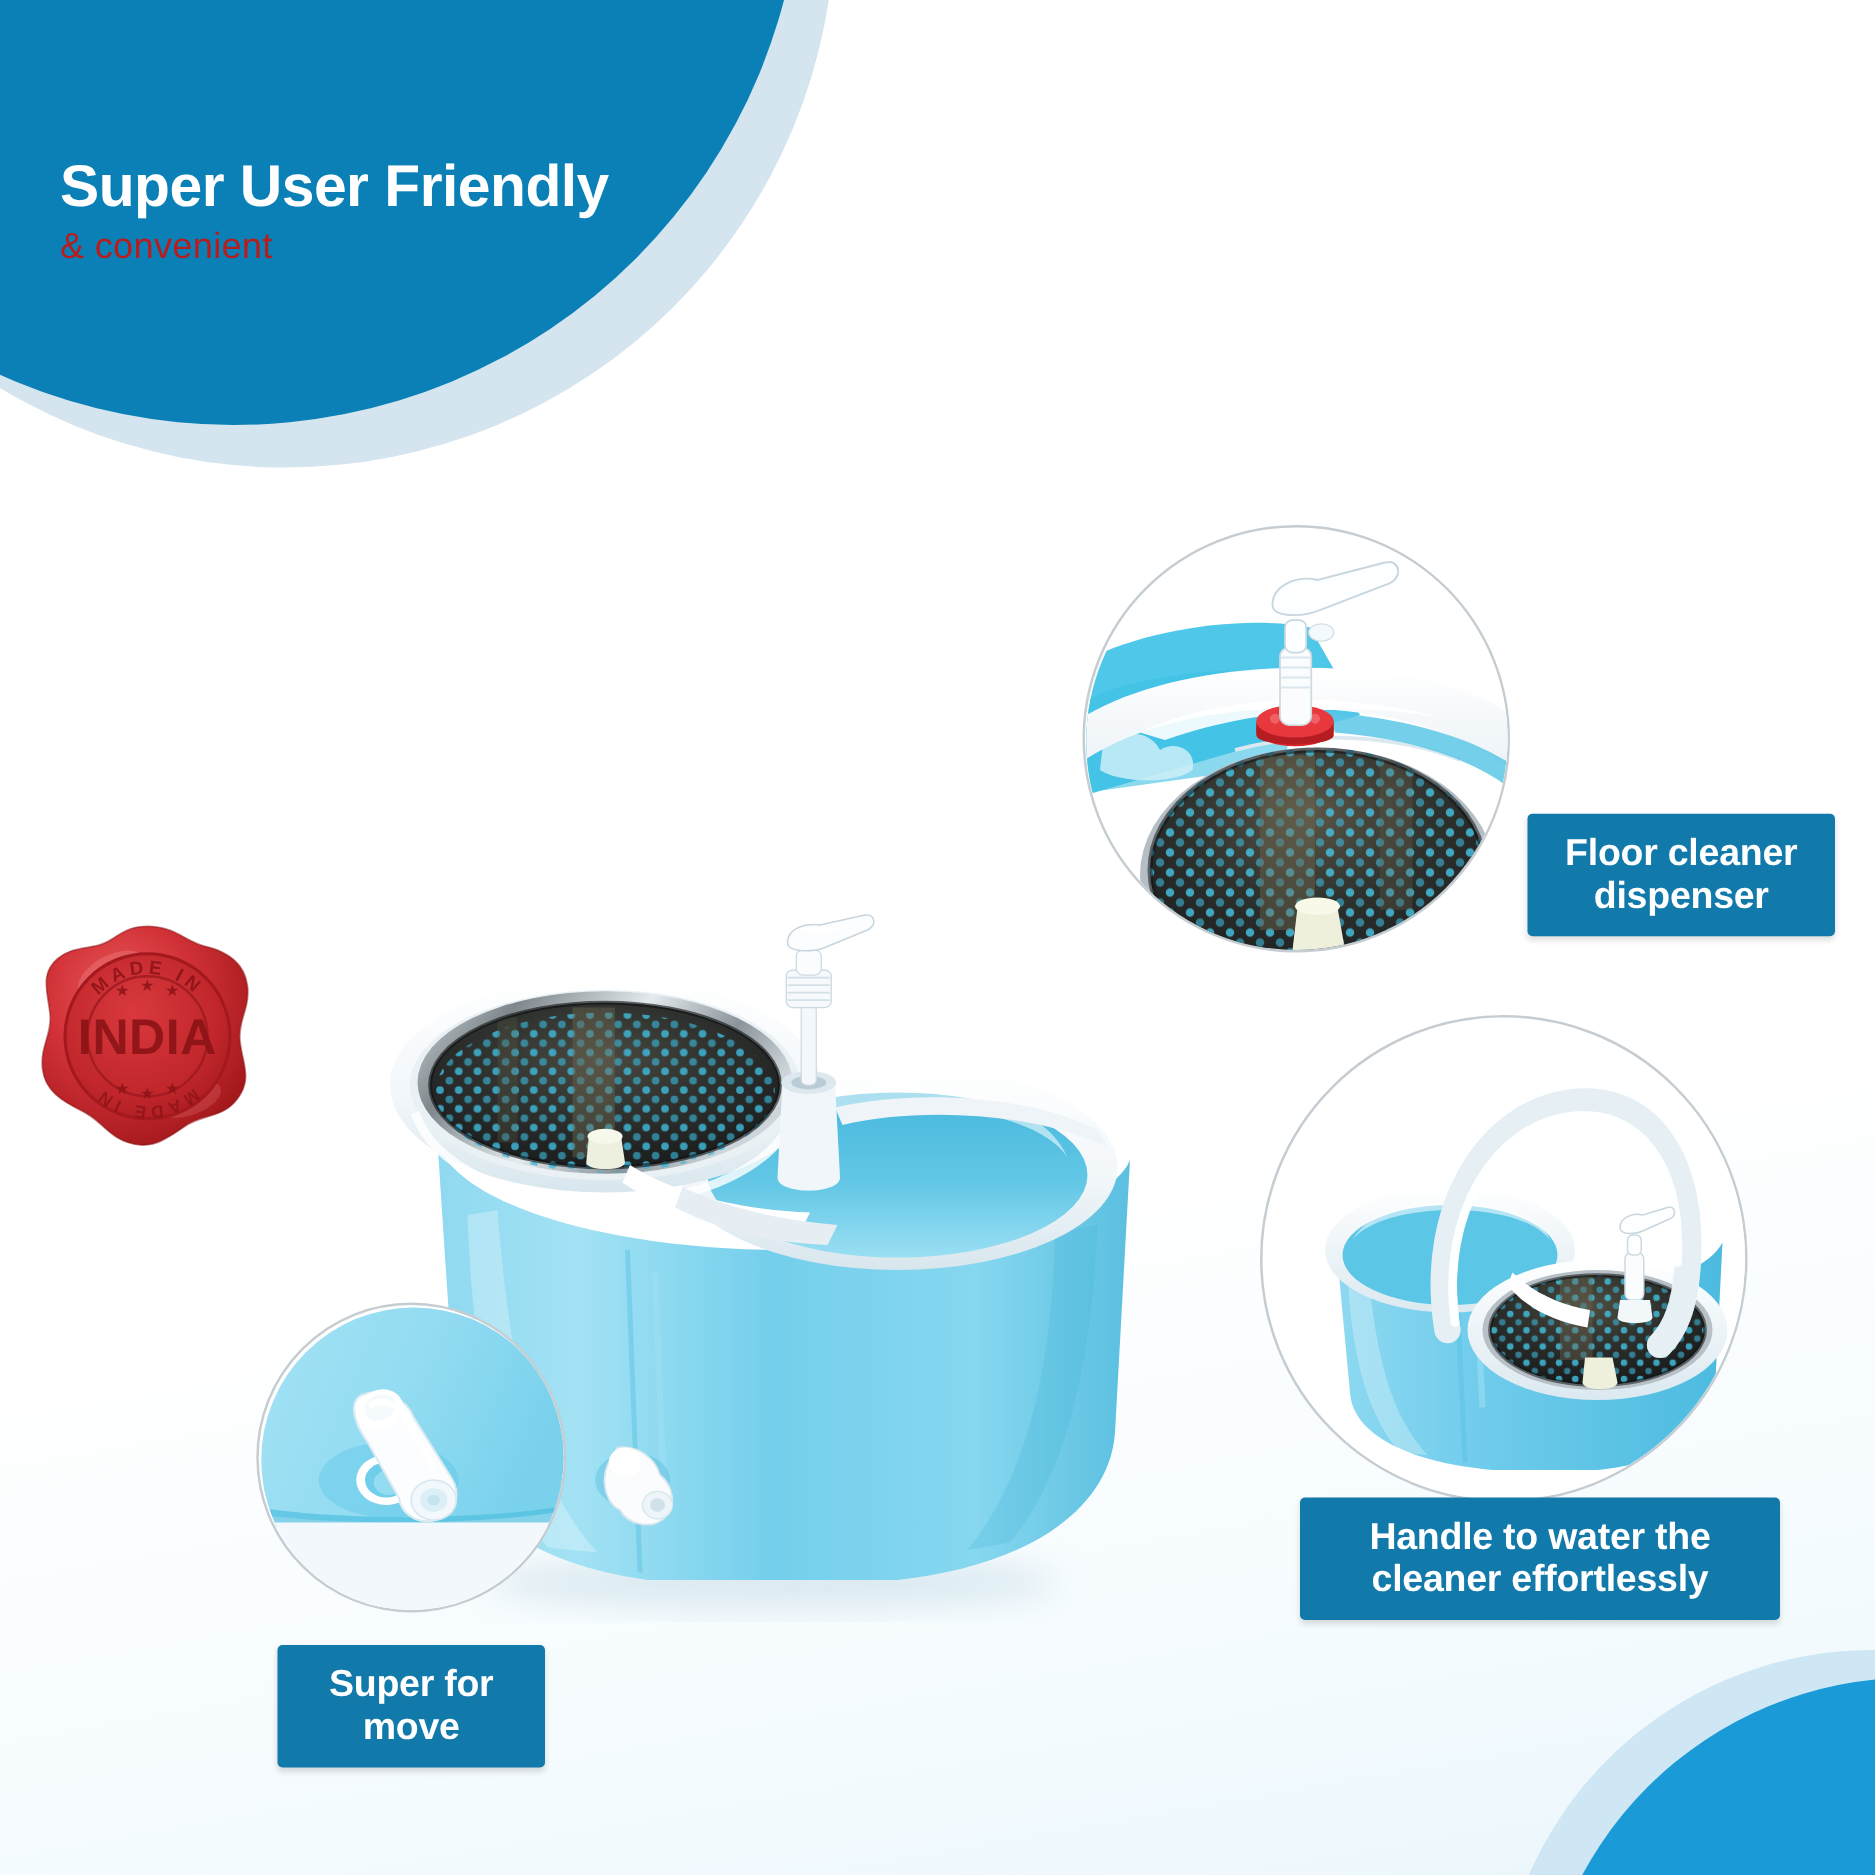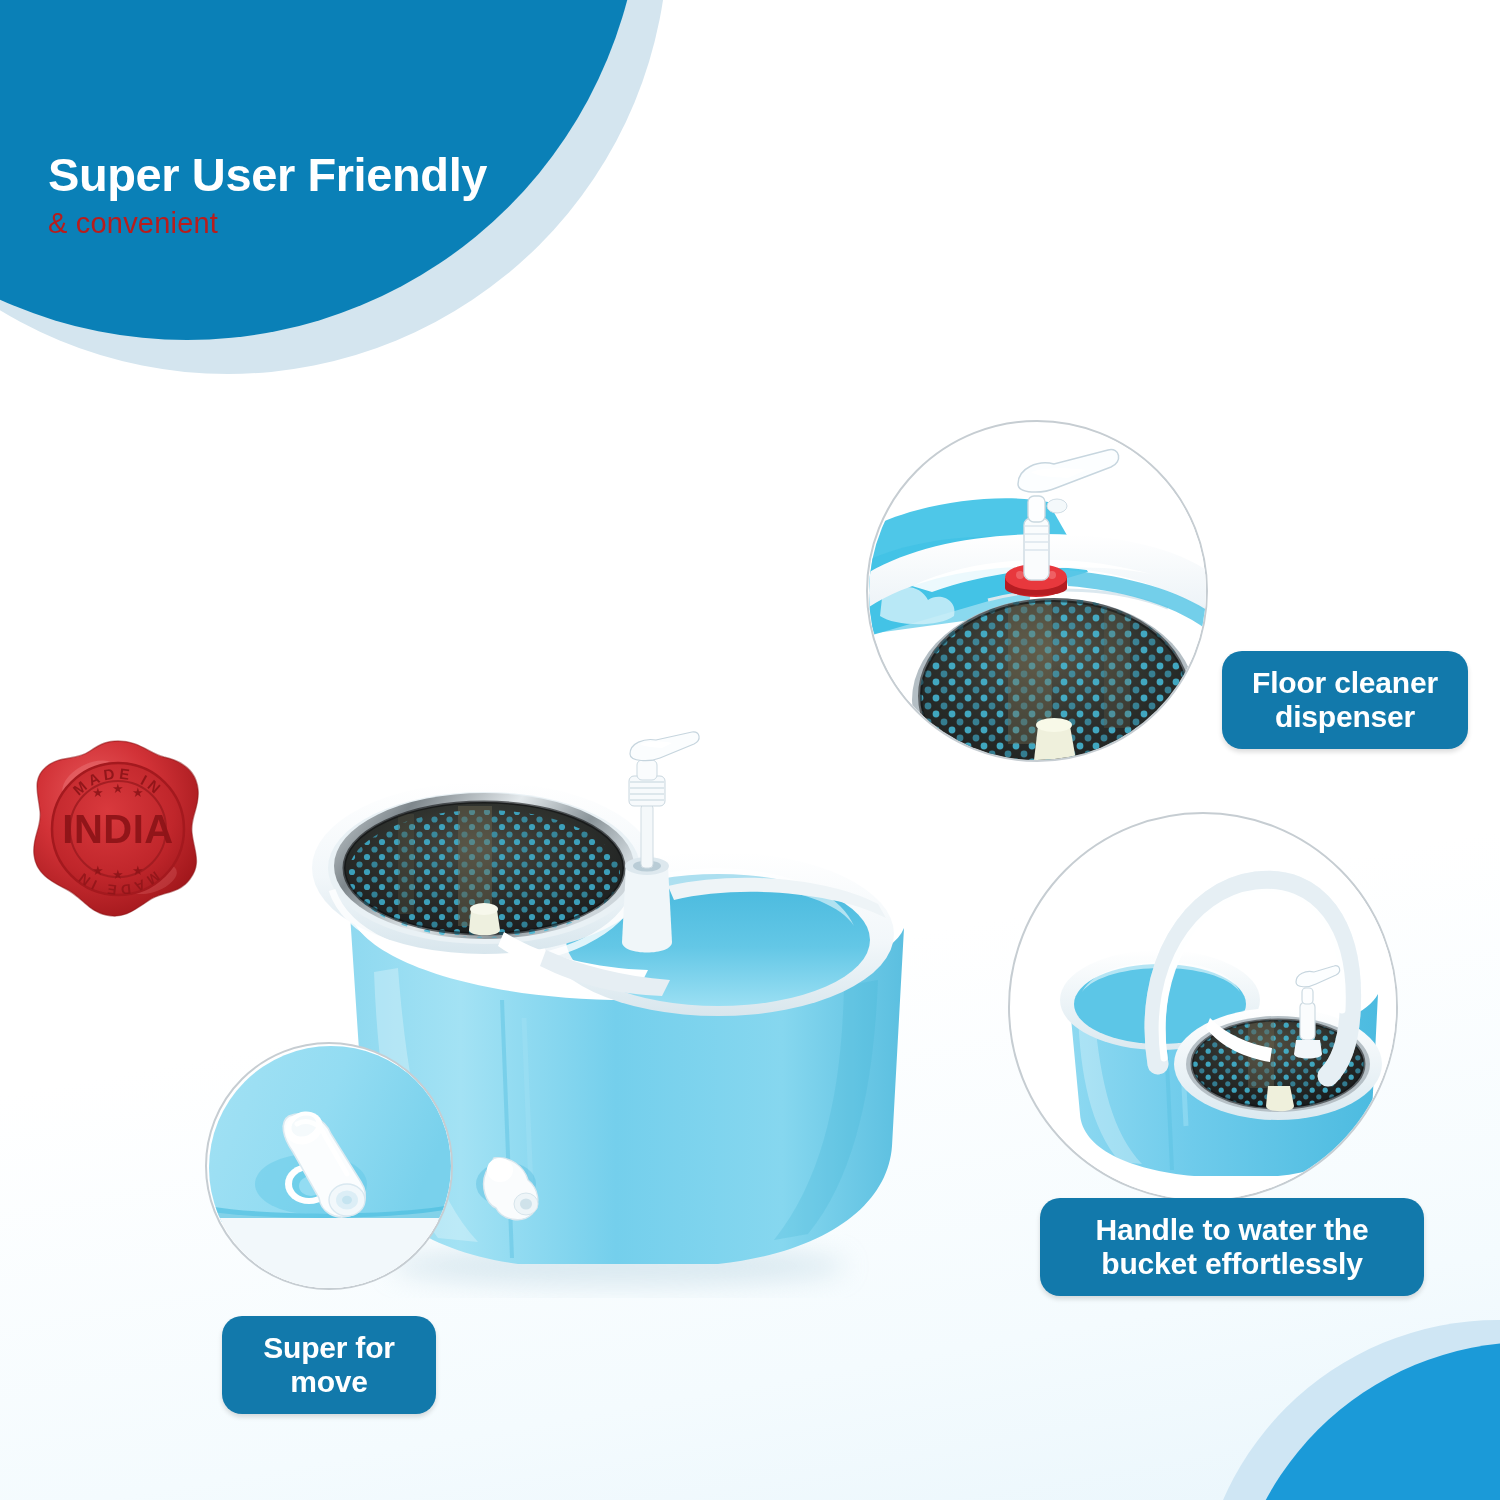--- a/index.html
+++ b/index.html
@@ -35,21 +35,21 @@
     right:-118px; bottom:-150px; width:420px; height:330px;
     background:#cfe6f4; border-radius:300px 0 0 0;
   }
   #br-circle-main {
     right:-150px; bottom:-172px; width:420px; height:330px;
     background:#1b9ad8; border-radius:300px 0 0 0;
   }
 
   
   #headline {
-    position:absolute; left:48px; top:124px; z-index:9;margin-top:26px;
+    position:absolute; left:48px; top:124px; z-index:9;
   }
   #headline-main {
     font-size:47px; font-weight:700; color:#ffffff;
     letter-spacing:-0.4px; line-height:1.06; white-space:nowrap;
   }
   #headline-sub {
     font-size:29px; font-weight:400; color:#b91c1c;
     letter-spacing:0.2px; line-height:1.25; margin-top:5px; white-space:nowrap;
   }
 
@@ -65,21 +65,21 @@
     border:2px solid #c6cdd2; background:#ffffff; z-index:6;
   }
   #detail-dispenser { left:866px; top:420px; width:342px; height:342px; }
   #detail-handle    { left:1008px; top:812px; width:390px; height:390px; }
   #detail-outlet    { left:205px; top:1042px; width:248px; height:248px; }
 
   
   .callout {
     position:absolute; z-index:10;
     background:#1279ab; color:#ffffff;
-    border-radius:20px;
+    border-radius:4px;
     font-size:30px; font-weight:700; line-height:1.14;
     text-align:center; letter-spacing:-0.2px;
     padding:15px 26px;
     box-shadow:0 3px 5px rgba(0,0,0,.14);
   }
   #callout-dispenser { left:1222px; top:651px; width:246px; }
   #callout-handle    { left:1040px; top:1198px; width:384px; }
   #callout-outlet    { left:222px; top:1316px; width:214px; }
 </style>
 </head>
@@ -471,19 +471,19 @@
   </svg>
 </div>
 
 <div id="callout-dispenser" class="callout">
   <div>Floor cleaner</div>
   <div>dispenser</div>
 </div>
 
 <div id="callout-handle" class="callout">
   <div>Handle to water the</div>
-  <div>bucket effortlessly</div>
+  <div>cleaner effortlessly</div>
 </div>
 
 <div id="callout-outlet" class="callout">
   <div>Super for</div>
   <div>move</div>
 </div>
 
 </body></html>

